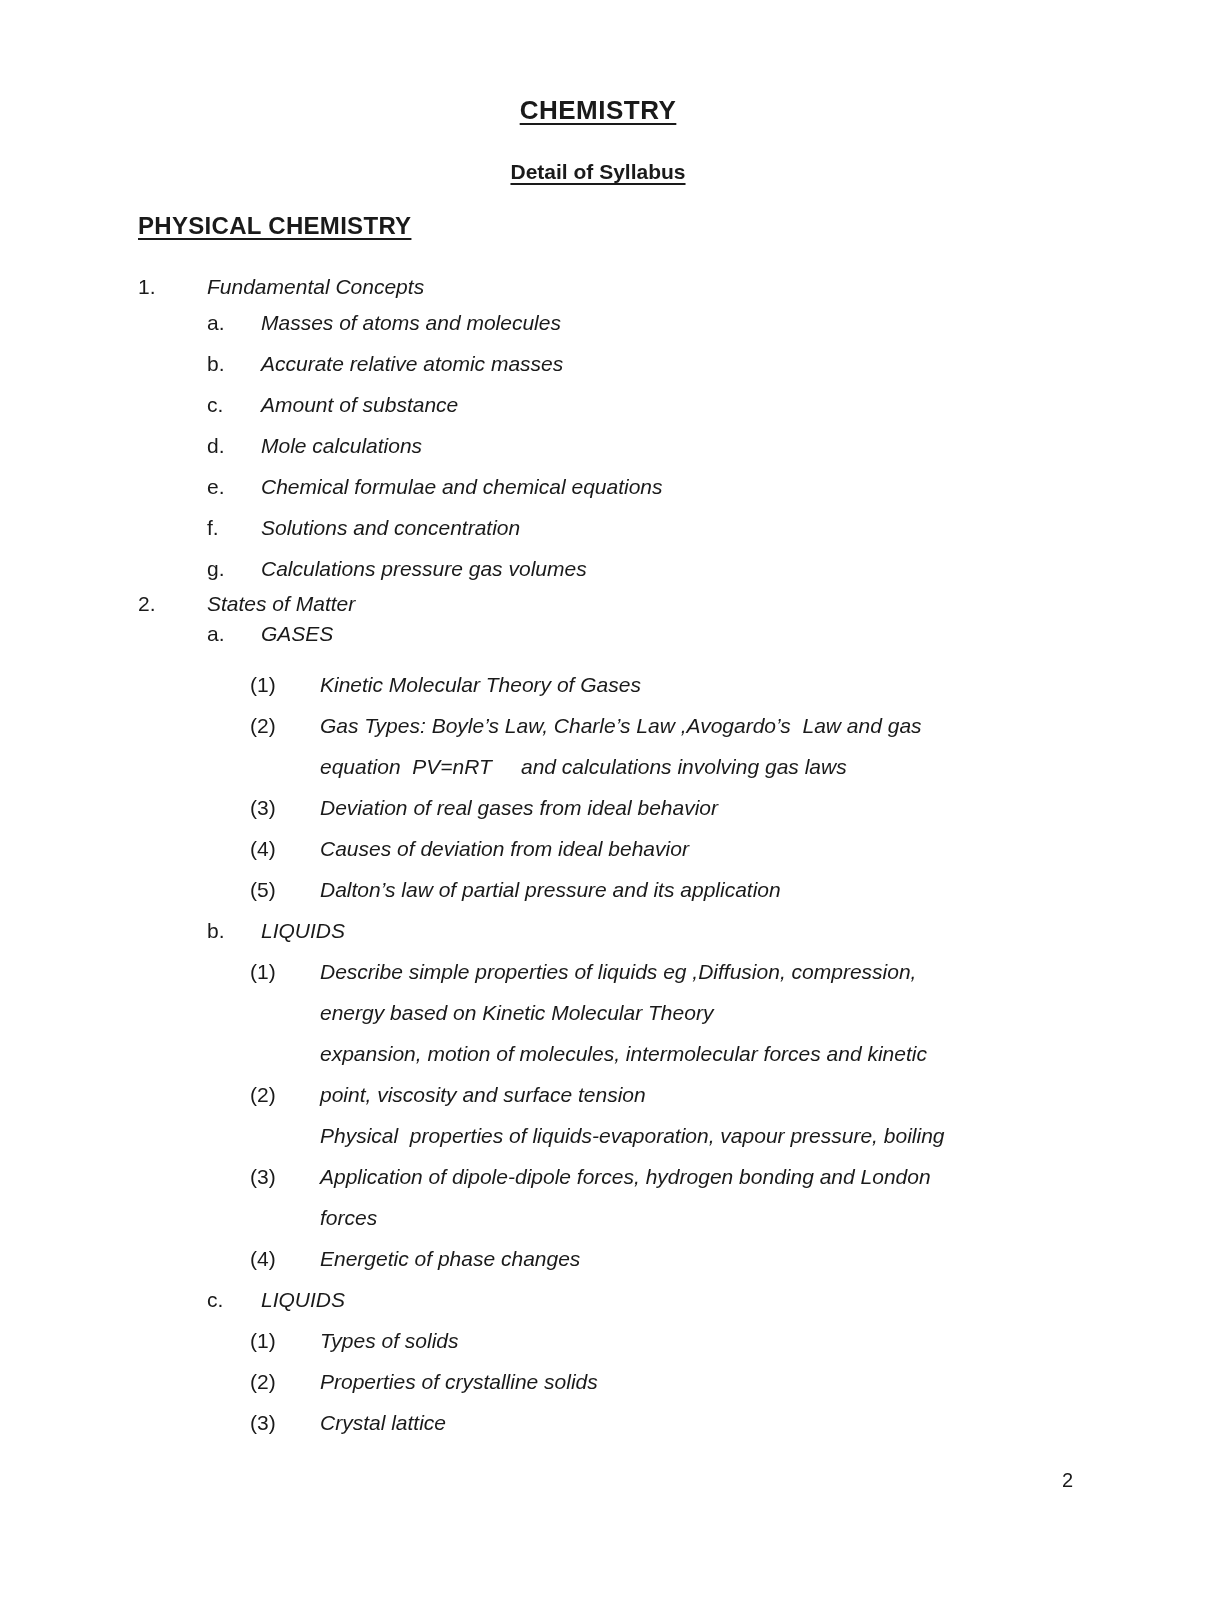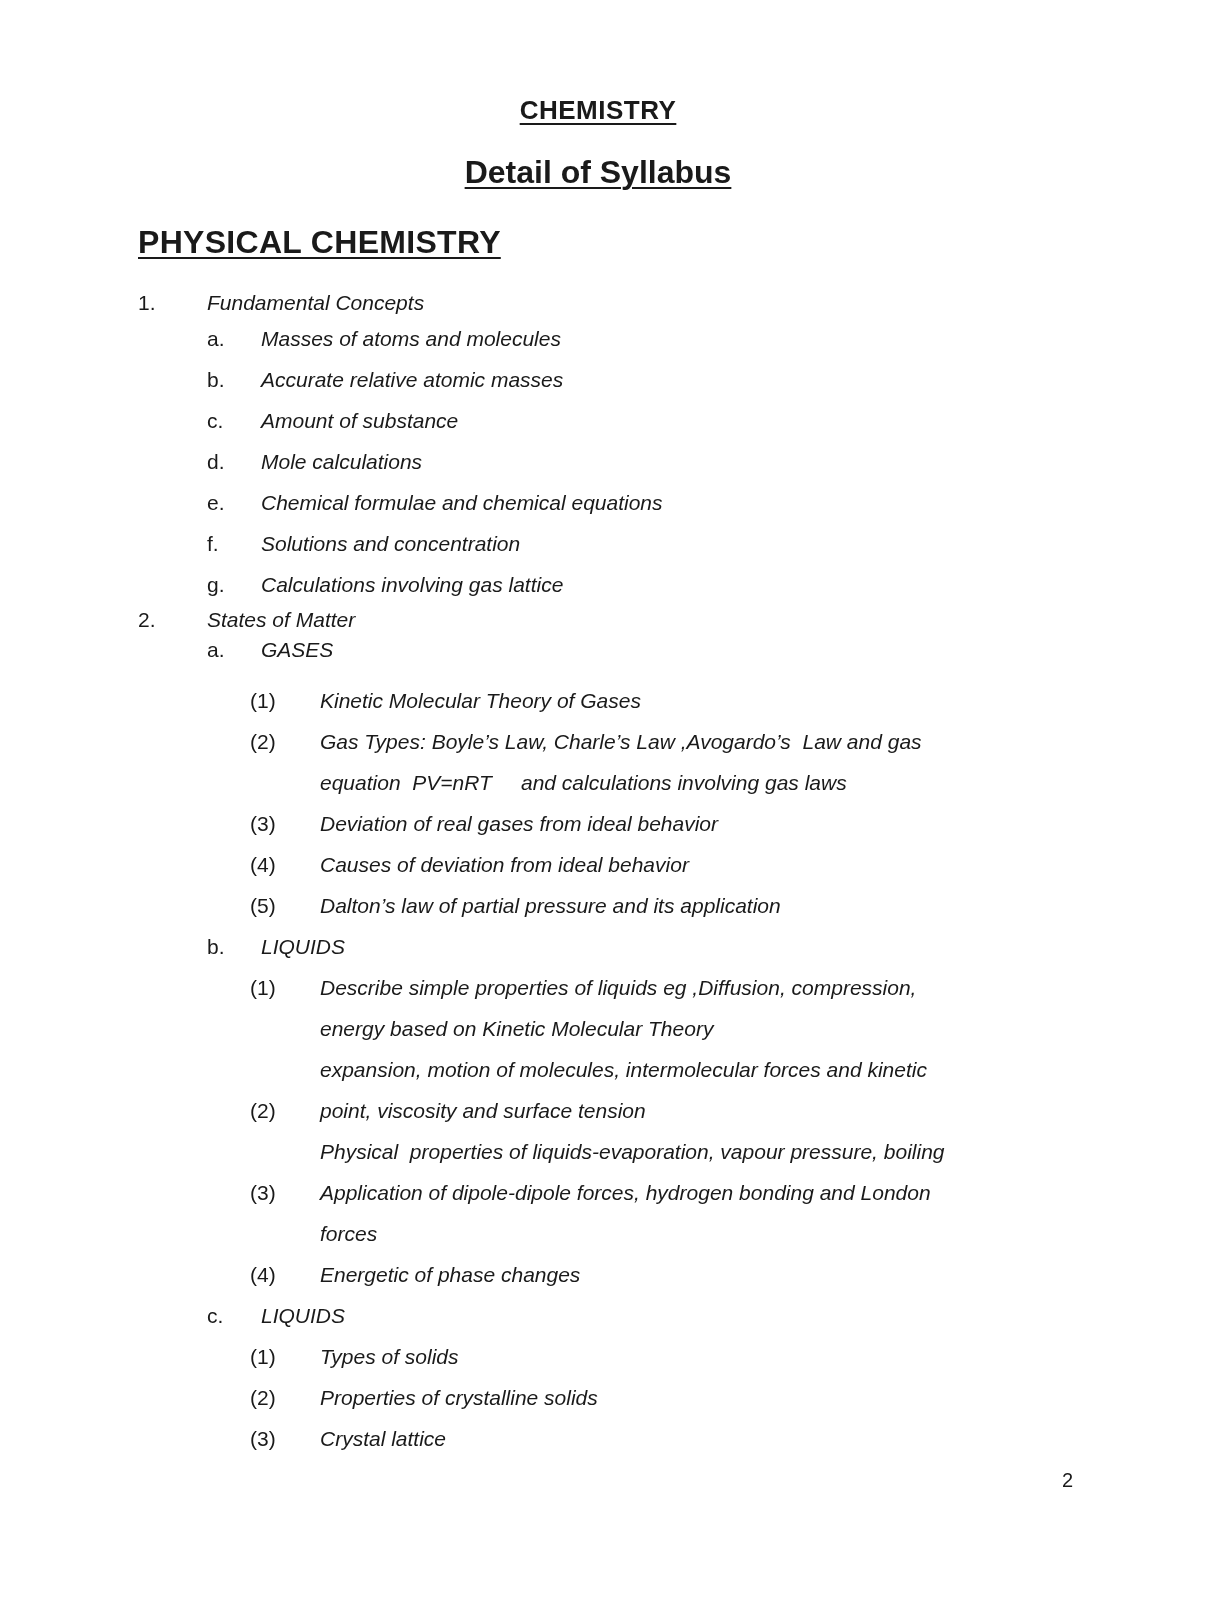--- a/index.html
+++ b/index.html
@@ -14,22 +14,22 @@
   .doc { position: absolute; left: 138px; top: 96px; width: 920px; }
 
   .title, .subtitle, .heading {
     font-weight: 700;
     text-decoration: underline;
     text-underline-offset: 4px;
     text-decoration-thickness: 2px;
     margin: 0;
   }
   .title    { font-size: 26px; line-height: 28px; text-align: center; letter-spacing: 0.5px; }
-  .subtitle { font-size: 32px; line-height: 28px; text-align: center; margin-top: 34px; }
-  .heading  { font-size: 32px; line-height: 28px; margin-top: 42px; letter-spacing: 0.3px; }
+  .subtitle { font-size: 21px; line-height: 28px; text-align: center; margin-top: 34px; }
+  .heading  { font-size: 24px; line-height: 28px; margin-top: 26px; letter-spacing: 0.3px; }
 
   .list { margin-top: 32px; }
   .row { display: flex; font-size: 21px; }
   .row .marker { flex: 0 0 auto; white-space: pre; }
   .l1 { line-height: 30px; }
   .l1 .marker { width: 69px; }
   .l2 { margin-left: 69px; line-height: 41px; }
   .l2 .marker { width: 54px; }
   .l2-tight { line-height: 30px; }
   .l3 { margin-left: 112px; line-height: 41px; }
@@ -97,21 +97,21 @@
       <div class="row l2">
         <span class="marker">f.</span>
         <span class="lines">
             <span class="ln">Solutions and concentration</span>
           </span>
       </div>
 
       <div class="row l2">
         <span class="marker">g.</span>
         <span class="lines">
-            <span class="ln">Calculations involving gas lattice</span>
+            <span class="ln">Calculations pressure gas volumes</span>
           </span>
       </div>
 
       <div class="row l1">
         <span class="marker">2.</span>
         <span class="lines">
             <span class="ln">States of Matter</span>
           </span>
       </div>
 

